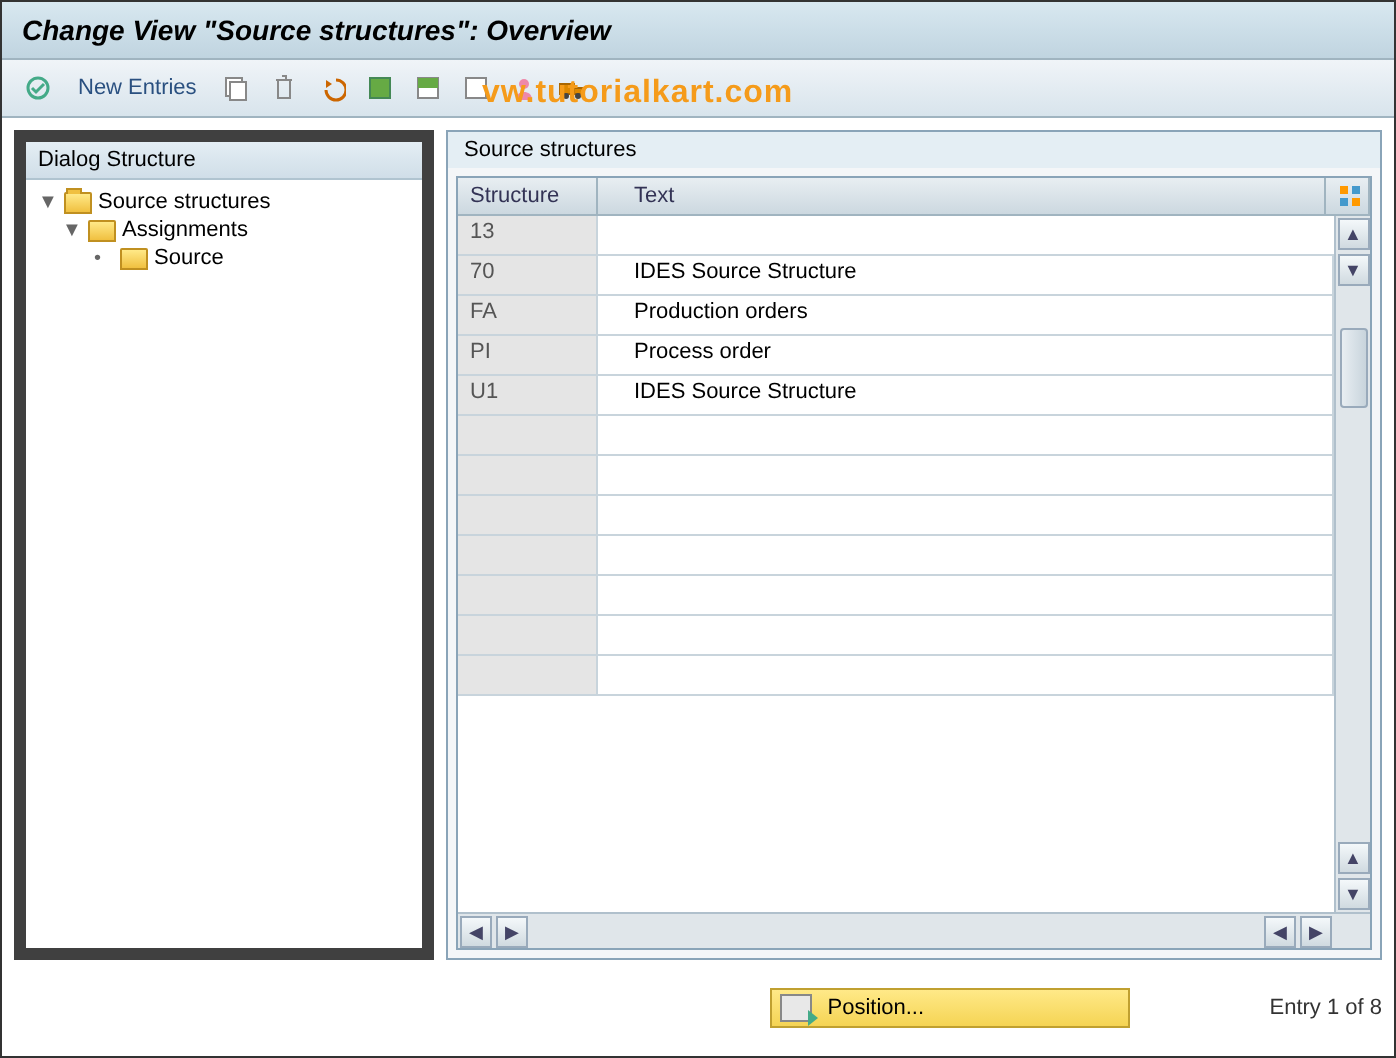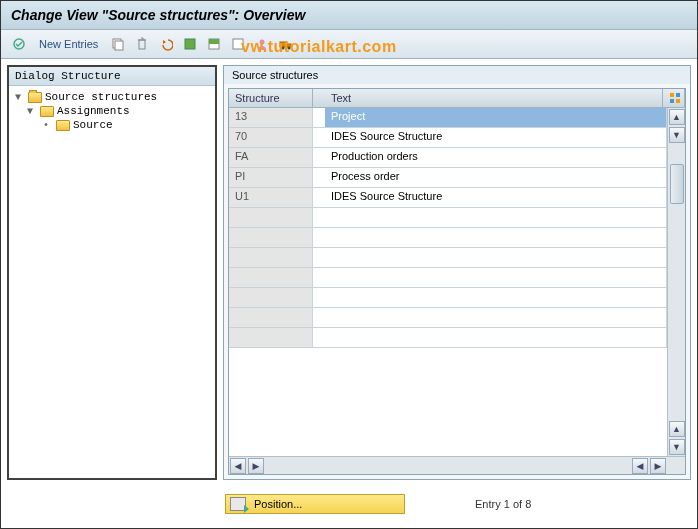--- a/index.html
+++ b/index.html
@@ -54,26 +54,25 @@
       letter-spacing: 0.5px;
       z-index: 1;
     }
     .main-content {
       display: flex;
       position: relative;
       height: calc(100% - 100px);
     }
     .tree-panel {
       width: 210px;
-      border: 2px solid #404040;
+      border: 6px solid #404040;
       margin: 6px;
       background: #fff;
       display: flex;
       flex-direction: column;
-      font-family: Liberation Mono, monospace;
     }
     .tree-header {
       background: linear-gradient(to bottom, #e4eef4, #d0dee8);
       padding: 3px 6px;
       border-bottom: 1px solid #b0c4d0;
     }
     .tree-body { padding: 4px; }
     .tree-item {
       display: flex;
       align-items: center;
@@ -130,21 +129,21 @@
       display: flex;
       background: linear-gradient(to bottom, #e8eef2, #ccd8e0);
       border-bottom: 1px solid #a0b4c0;
     }
     .th {
       padding: 3px 6px;
       border-right: 1px solid #a0b4c0;
       font-weight: normal;
       color: #335;
     }
-    .col-structure { width: 84px; }
+    .col-structure { width: 70px; }
     .col-text { flex: 1; margin-left: 12px; }
     .col-config { width: 22px; text-align: center; }
     .table-body {
       flex: 1;
       position: relative;
       display: flex;
     }
     .table-rows {
       flex: 1;
     }
@@ -203,20 +202,21 @@
       font-size: 9px; color:#446;
       cursor: pointer;
     }
     .hscroll-spacer { flex: 1; }
     .footer-bar {
       display: flex;
       align-items: center;
       padding: 8px 6px;
       gap: 20px;
       margin-left: 218px;
+      justify-content: flex-end;
     }
     .position-btn {
       display: flex;
       align-items: center;
       gap: 8px;
       background: linear-gradient(to bottom, #ffe988, #f5d454);
       border: 1px solid #c0a030;
       padding: 2px 20px 2px 4px;
       cursor: pointer;
       width: 180px;
@@ -338,21 +338,20 @@
               <rect x="7" y="1" width="4" height="4" fill="#49c"></rect>
               <rect x="1" y="7" width="4" height="4" fill="#49c"></rect>
               <rect x="7" y="7" width="4" height="4" fill="#f90"></rect>
             </svg>
         </div>
       </div>
       <div class="table-body">
         <div class="table-rows" id="table-rows">
             <div class="tr">
               <div class="td col-structure">13</div>
-              <div class="td col-text selected">Project</div>
             </div>
             <div class="tr">
               <div class="td col-structure">70</div>
               <div class="td col-text">IDES Source Structure</div>
             </div>
             <div class="tr">
               <div class="td col-structure">FA</div>
               <div class="td col-text">Production orders</div>
             </div>
             <div class="tr">

